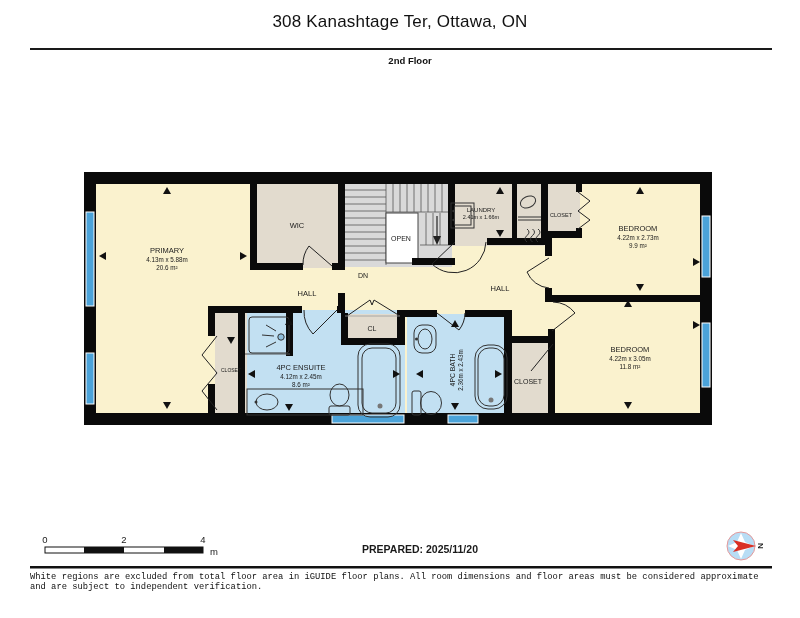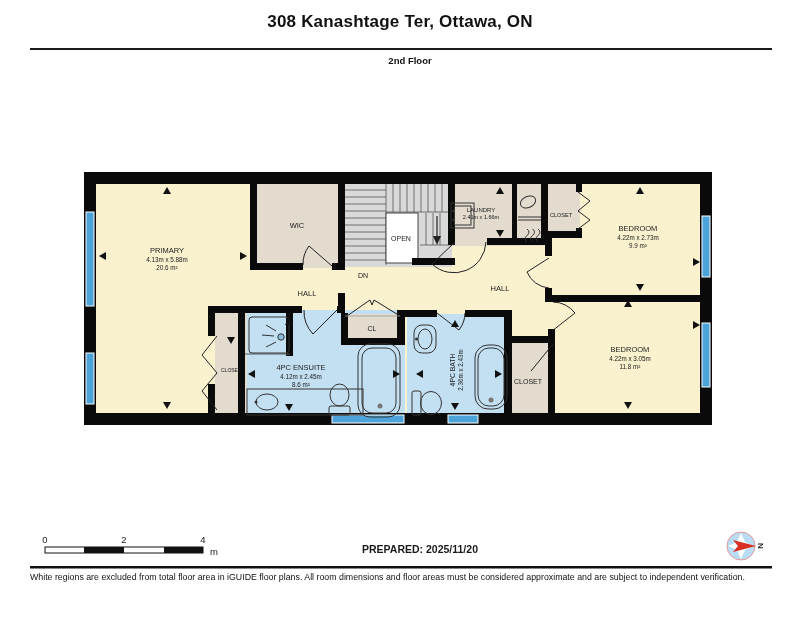--- a/index.html
+++ b/index.html
@@ -1,24 +1,24 @@
 <!DOCTYPE html>
 <html><head>
 <meta charset="utf-8">
 <style>
   html,body{margin:0;padding:0;background:#fff;}
   #page{position:relative;width:800px;height:618px;background:#fff;overflow:hidden;
         font-family:"Liberation Sans",sans-serif;color:#111;}
   .title{position:absolute;top:12px;left:0;width:800px;text-align:center;
-         font-size:17px;font-weight:700;letter-spacing:.2px;}
+         font-size:17px;font-weight:400;letter-spacing:.2px;}
   .rule{position:absolute;left:30px;width:742px;height:2px;background:#1a1a1a;}
   .subtitle{position:absolute;top:55px;left:0;width:800px;text-align:center;
             font-size:9.5px;font-weight:700;padding-left:10px;}
   .disclaimer{position:absolute;top:572px;left:30px;width:742px;
-              font-size:8.8px;color:#111;}
+              font-size:8.8px;color:#111;font-family:Liberation Mono, monospace;}
   svg text{font-family:"Liberation Sans",sans-serif;fill:#1a1a1a;}
   .rn{font-size:7.5px;}      
   .rd{font-size:6.3px;}      
   .sm{font-size:5.5px;}      
   .lb{font-size:7px;}
   .wall{fill:#0a0a0a;}
   .fx{fill:none;stroke:#333;stroke-width:1;}
   .tread{stroke:#555;stroke-width:.8;}
   .door{fill:none;stroke:#222;stroke-width:1;}
   .arrow{fill:#111;}

